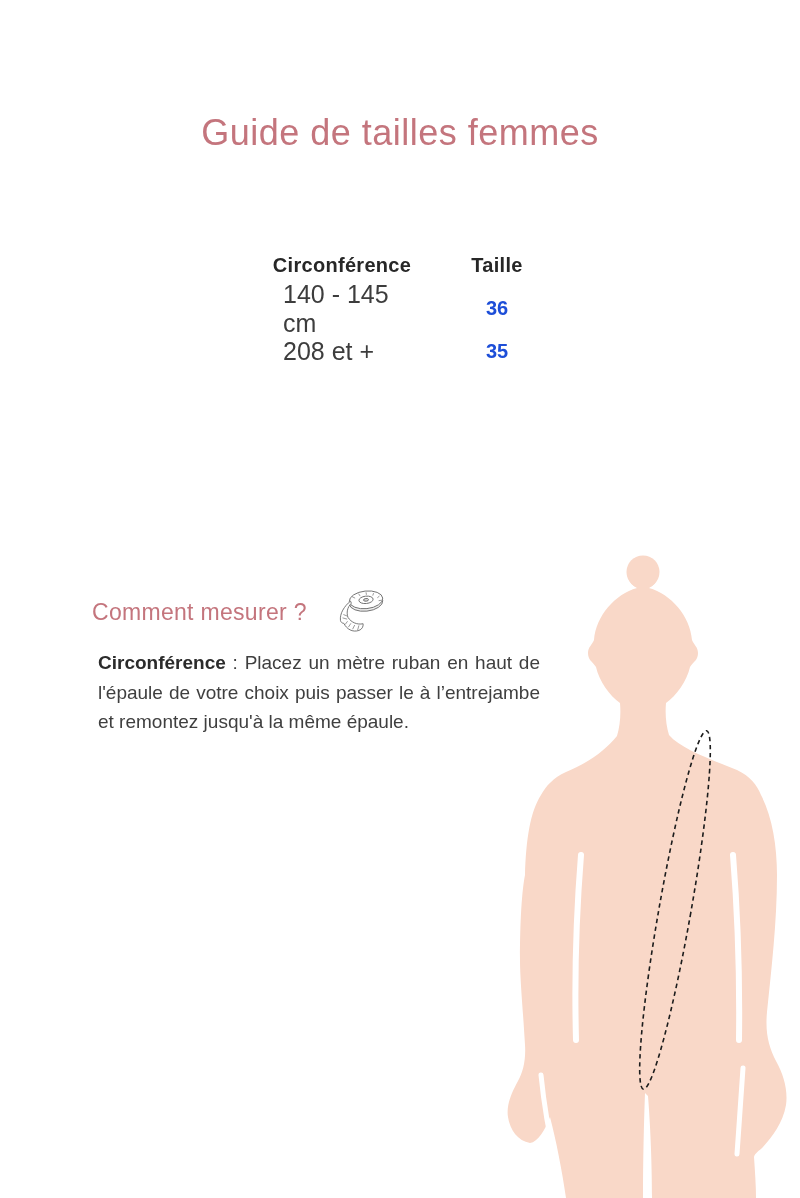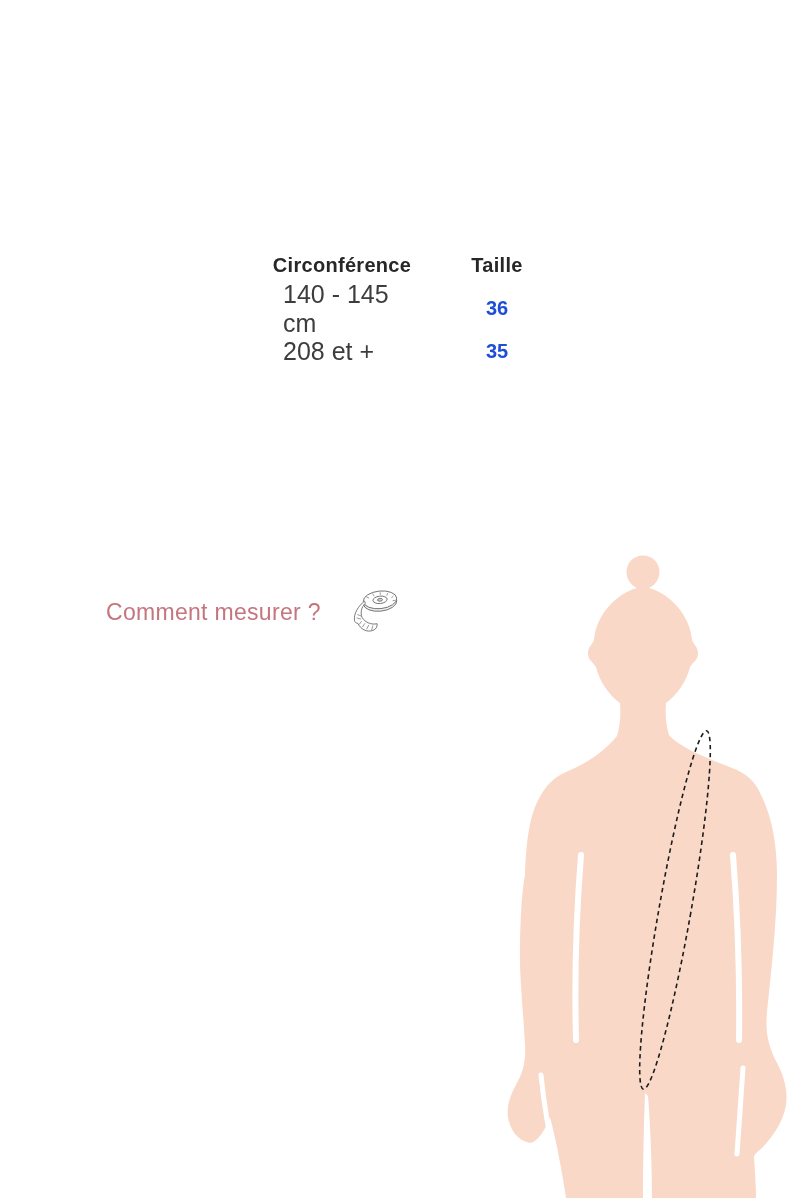--- a/index.html
+++ b/index.html
@@ -31,21 +31,21 @@
   .st-row.header { height: 30px; margin-bottom: 7px; }
   .st-col1 { width: 148px; }
   .st-col2 { width: 58px; margin-left: 52px; text-align: center; }
   .st-row.header .st-col1 { text-align: center; font-weight: 700; font-size: 20px; color: #272727; letter-spacing: 0.3px; }
   .st-row.header .st-col2 { font-weight: 700; font-size: 20px; color: #272727; letter-spacing: 0.3px; }
   .st-row.data .st-col1 { padding-left: 15px; font-size: 25px; font-weight: 400; color: #3d3d3d; }
   .st-row.data .st-col2 { font-weight: 700; font-size: 20px; color: #1d4ed8; }
 
   
   .measure-heading-row {
-    position: absolute; top: 584px; left: 106px;
+    position: absolute; top: 584px; left: 92px;
     display: flex; align-items: center; gap: 28px;
     height: 56px;
   }
   .measure-heading {
     font-size: 23px; font-weight: 400; color: #c4757d; letter-spacing: 0.3px;
   }
   .tape-icon { width: 52px; height: 48px; display: block; }
 
   .measure-paragraph {
     position: absolute; top: 648px; left: 98px; width: 442px;
@@ -60,20 +60,21 @@
     position: absolute; left: 500px; top: 540px;
     width: 300px; height: 658px;
   }
   .figure-wrap svg { display: block; width: 100%; height: 100%; }
 </style>
 </head>
 <body>
 
 <div class="page">
 
+  <h1 class="title">Guide de tailles femmes</h1>
 
   <div class="size-table">
     <div class="st-row header">
       <div class="st-col1">Circonférence</div>
       <div class="st-col2">Taille</div>
     </div>
     <div class="st-row data">
       <div class="st-col1">140 - 145 cm</div>
       <div class="st-col2">36</div>
     </div>
@@ -98,20 +99,21 @@
       </g>
       <g stroke="#7a7a7a" stroke-width="0.9" fill="none">
 
         <path d="M10,31 L15,33 M9,35 L14.5,36.5 M12,43 L15,39 M16,46 L19,41.5 M21,48.5 L23.5,43.5 M27,49.5 L28.5,44"></path>
 
         <path d="M20,9.5 L24,11.5 M28,6 L30,9 M37,4.5 L37.5,7.5 M46,5.5 L45,8.5 M53,9 L50.5,11 M55.5,14 L52,14.5"></path>
       </g>
     </svg>
   </div>
 
+  <p class="measure-paragraph"><span class="lead">Circonférence</span><span> : </span><span>Placez un mètre ruban en haut de l'épaule de votre choix puis passer le à l’entrejambe  et remontez jusqu'à la même épaule.</span></p>
 
   <div class="figure-wrap">
     <svg viewBox="0 0 300 658">
 
       <circle cx="143" cy="32" r="16.5" fill="#f9d8c8"></circle>
 
       <path fill="#f9d8c8" d="
         M 143,16
         C 152,16 159,23 159,32
         C 159,39 155,45 149,48

